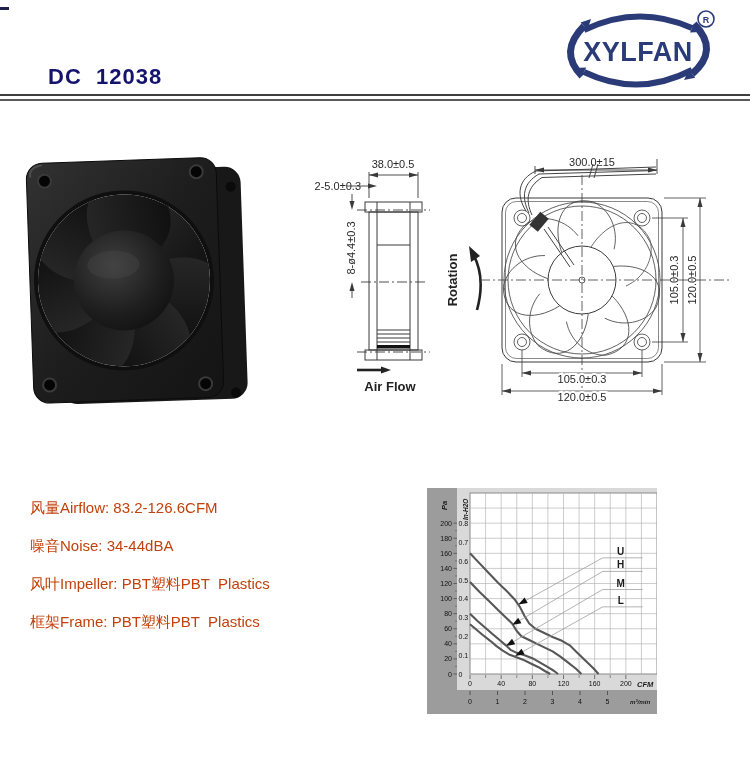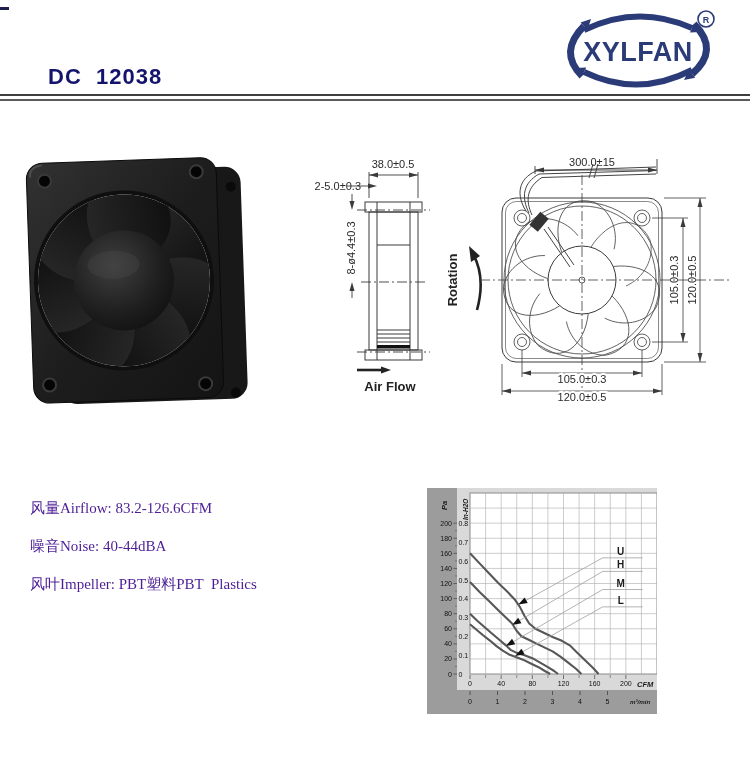--- a/index.html
+++ b/index.html
@@ -5,22 +5,22 @@
   html,body{margin:0;padding:0;background:#fff;}
   #page{position:relative;width:750px;height:765px;background:#ffffff;overflow:hidden;
         font-family:"Liberation Sans",sans-serif;}
   .abs{position:absolute;}
   #model{left:48px;top:64px;font-size:22px;font-weight:bold;color:#14146e;
          letter-spacing:1px;white-space:pre;}
   #rule1{left:0;top:94px;width:750px;height:2px;background:#3f3f3f;}
   #rule2{left:0;top:99px;width:750px;height:1.5px;background:#5a5a5a;}
   #artifact{left:0;top:7px;width:9px;height:3px;background:#20204e;}
   #specs{left:30px;top:489px;width:400px;}
-  .spec-line{height:38px;line-height:38px;font-size:15px;color:#4c1d95;
-             font-family:Liberation Serif, serif;white-space:pre;}
+  .spec-line{height:38px;line-height:38px;font-size:15px;color:#c2410c;
+             font-family:Liberation Sans, sans-serif;white-space:pre;}
   svg text{font-family:"Liberation Sans",sans-serif;}
   .dim-text{font-size:11px;fill:#2a2a2a;}
   .big-label{font-size:13px;font-weight:bold;fill:#222;}
 </style>
 </head>
 <body>
 
 <div id="page">
 
   <div class="abs" id="artifact"></div>
@@ -229,22 +229,23 @@
     <polygon points="44,228 53,225.5 53,230.5" fill="#3a3a3a"></polygon>
     <polygon points="164,228 155,225.5 155,230.5" fill="#3a3a3a"></polygon>
     <polygon points="24,246 33,243.5 33,248.5" fill="#3a3a3a"></polygon>
     <polygon points="184,246 175,243.5 175,248.5" fill="#3a3a3a"></polygon>
     <text x="104" y="238" text-anchor="middle" class="dim-text" style="paint-order:stroke;stroke:#fff;stroke-width:4;">105.0±0.3</text>
     <text x="104" y="256" text-anchor="middle" class="dim-text" style="paint-order:stroke;stroke:#fff;stroke-width:4;">120.0±0.5</text>
   </svg>
 
   <div class="abs" id="specs">
     <div class="spec-line">风量Airflow: 83.2-126.6CFM</div>
-    <div class="spec-line">噪音Noise: 40-44dBA</div>
+    <div class="spec-line">噪音Noise: 34-44dBA</div>
     <div class="spec-line">风叶Impeller: PBT塑料PBT  Plastics</div>
+    <div class="spec-line">框架Frame: PBT塑料PBT  Plastics</div>
   </div>
 
   <svg class="abs" style="left:427px;top:488px;" width="230" height="226" viewBox="0 0 230 226">
       <rect x="0" y="0" width="230" height="226" fill="#d9d9d9"></rect>
       <rect x="0" y="0" width="30" height="226" fill="#9c9c9c"></rect>
       <rect x="0" y="202" width="230" height="24" fill="#9c9c9c"></rect>
       <rect x="43" y="5" width="187" height="181" fill="#ffffff" stroke="#8a8a8a" stroke-width="1"></rect>
       <line x1="58.583333333333336" y1="5" x2="58.583333333333336" y2="186" stroke="#ababab" stroke-width="0.6"></line>
       <line x1="74.16666666666667" y1="5" x2="74.16666666666667" y2="186" stroke="#ababab" stroke-width="0.6"></line>
       <line x1="89.75" y1="5" x2="89.75" y2="186" stroke="#ababab" stroke-width="0.6"></line>

